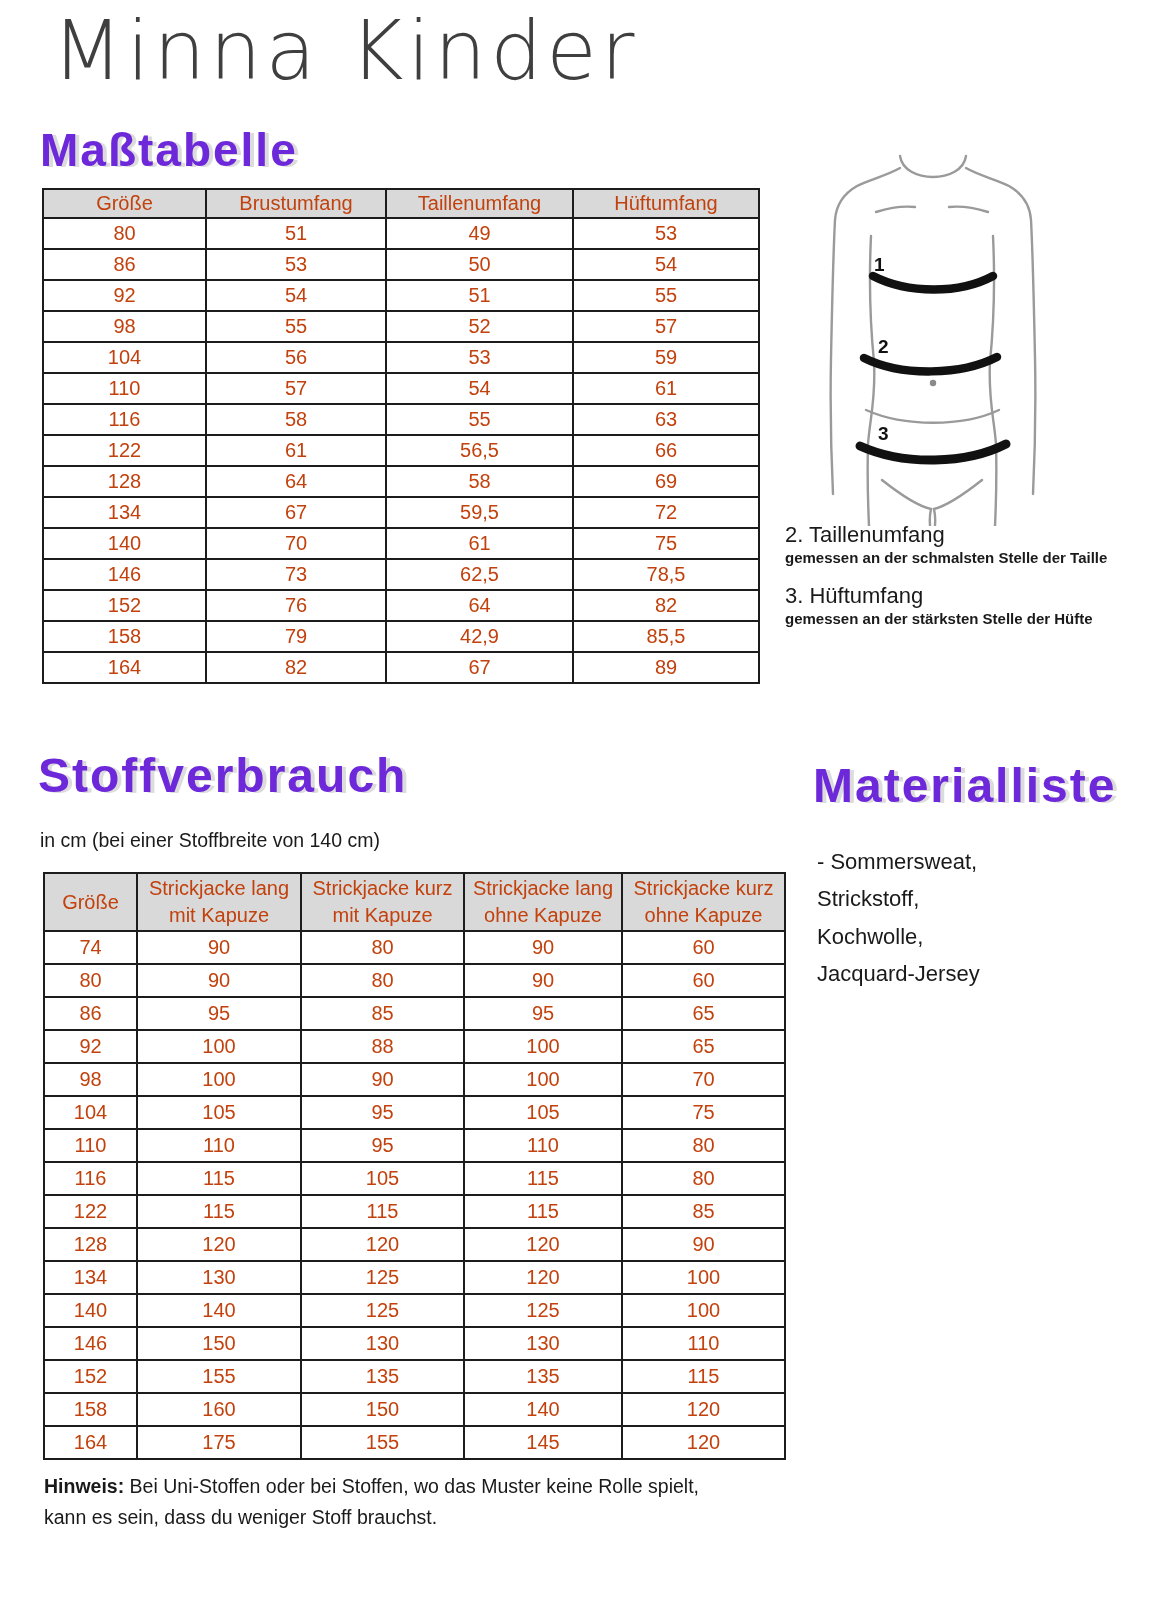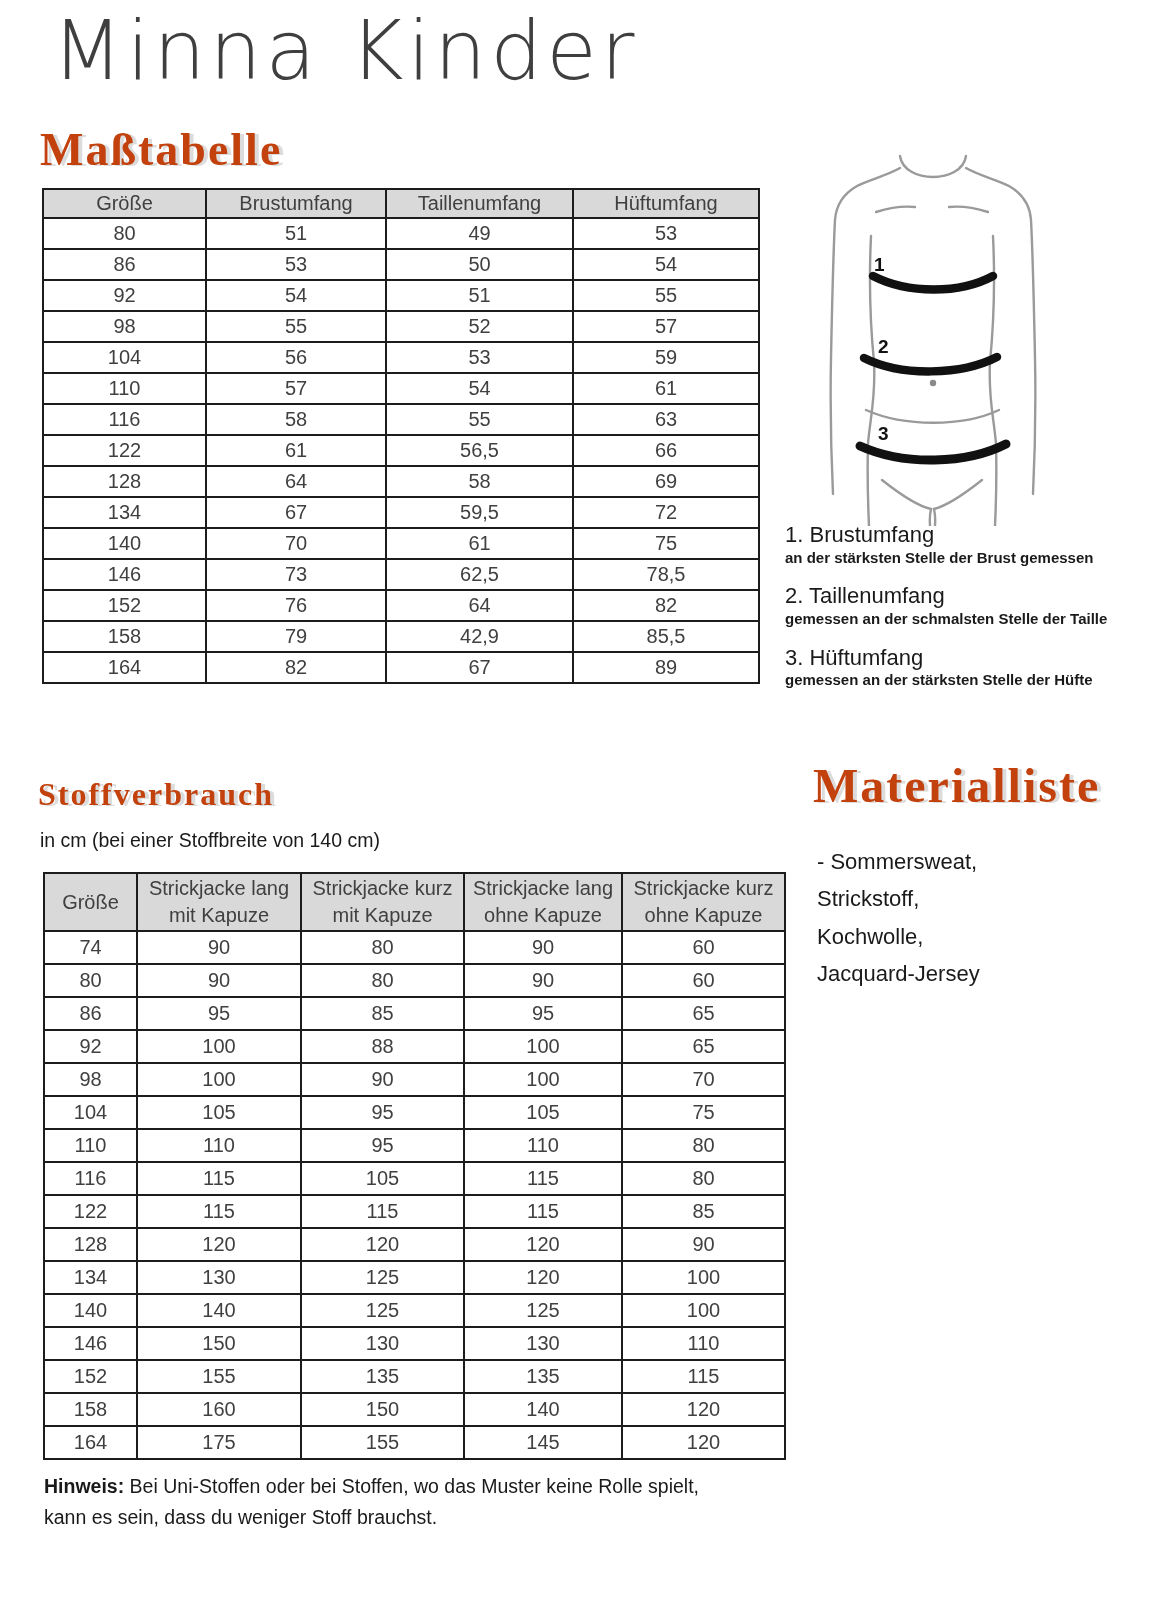--- a/index.html
+++ b/index.html
@@ -6,31 +6,31 @@
   .page{
     position:relative;width:1149px;height:1600px;background:#ffffff;
     font-family:"Liberation Sans",sans-serif;color:#1a1a1a;overflow:hidden;border-radius:13px;
   }
   .title{
     position:absolute;left:52px;top:6px;margin:0;
     font-family:"DejaVu Sans",sans-serif;font-weight:200;
     font-size:82px;letter-spacing:4px;color:#3f3f3f;line-height:1.1;
   }
   .heading{
-    position:absolute;margin:0;font-family:Liberation Serif, serif;
-    font-weight:700;color:#c2410c;letter-spacing:2px;line-height:1.15;
+    position:absolute;margin:0;font-family:Liberation Sans, sans-serif;
+    font-weight:700;color:#6d28d9;letter-spacing:2px;line-height:1.15;
     text-shadow:4px 1px 0 #dcdcdc;
   }
   .h-mass{left:40px;top:124px;font-size:46px;}
-  .h-stoff{left:38px;top:776px;font-size:32px;}
+  .h-stoff{left:38px;top:748px;font-size:48px;}
   .h-material{left:813px;top:758px;font-size:48px;}
 
   .tbl{
     position:absolute;border-collapse:collapse;table-layout:fixed;
-    text-align:center;font-size:20px;color:#404040;padding-left:20px;
+    text-align:center;font-size:20px;color:#c2410c;padding-left:20px;
   }
   .tbl th,.tbl td{border:2px solid #1c1c1c;font-weight:normal;padding:0;overflow:hidden;}
   .tbl th{background:#d9d9d9;white-space:pre-line;}
   .tbl-mass{left:42px;top:188px;width:716px;}
   .tbl-mass th{height:27px;}
   .tbl-mass td{height:29px;}
   .tbl-stoff{left:43px;top:872px;width:741px;}
   .tbl-stoff th{height:56px;line-height:27px;}
   .tbl-stoff td{height:31px;}
 
@@ -188,24 +188,20 @@
     <circle cx="117" cy="233" r="3.2" fill="#8a8a8a" stroke="none"></circle>
     <g fill="#111111" stroke="none" font-family="Liberation Sans, sans-serif" font-size="19" font-weight="700">
       <text x="58" y="121">1</text>
       <text x="62" y="203">2</text>
       <text x="62" y="290">3</text>
     </g>
   </svg>
 
   <div class="annotations">
     <div class="ann">
-      <p class="ann-title">1. Brustumfang</p>
-      <p class="ann-desc">an der stärksten Stelle der Brust gemessen</p>
-    </div>
-    <div class="ann">
       <p class="ann-title">2. Taillenumfang</p>
       <p class="ann-desc">gemessen an der schmalsten Stelle der Taille</p>
     </div>
     <div class="ann">
       <p class="ann-title">3. Hüftumfang</p>
       <p class="ann-desc">gemessen an der stärksten Stelle der Hüfte</p>
     </div>
   </div>
 
 

